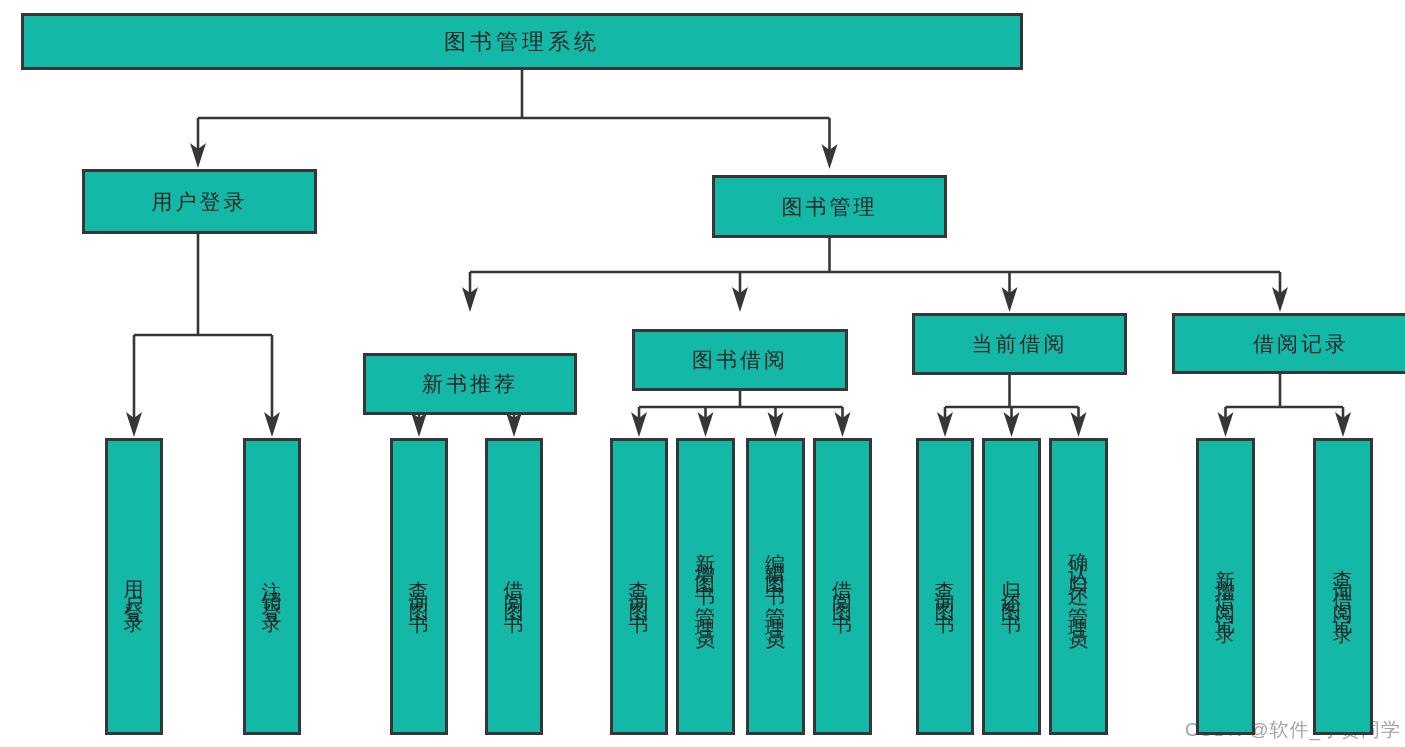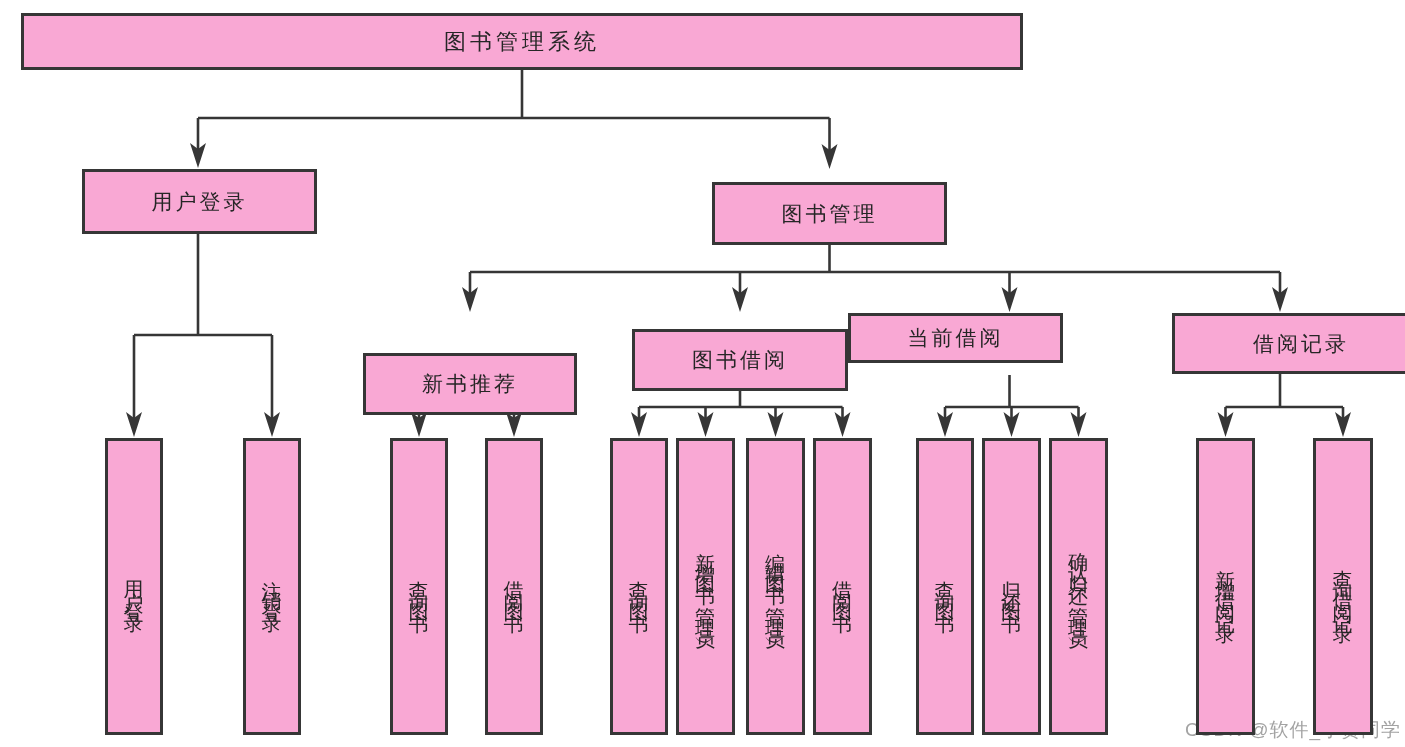--- a/index.html
+++ b/index.html
@@ -2,21 +2,21 @@
 <html><head>
 <meta charset="utf-8">
 <style>
   html,body{margin:0;padding:0;background:#ffffff;}
   #stage{
     position:relative;width:1405px;height:747px;background:#ffffff;overflow:hidden;
     font-family:"Liberation Sans","DejaVu Sans",sans-serif;
   }
   #connectors{position:absolute;left:0;top:0;width:1405px;height:747px;}
   .node{
-    position:absolute;box-sizing:border-box;background:#f9a8d4;
+    position:absolute;box-sizing:border-box;background:#14b8a6;
     border:3px solid #363636;display:flex;align-items:center;justify-content:center;
     color:#262626;
   }
   .node.h span{font-size:21px;letter-spacing:3px;white-space:nowrap;}
   .node.title span{font-size:22px;letter-spacing:4px;}
   .node.v span{
     writing-mode:vertical-rl;text-orientation:mixed;
     font-size:20px;letter-spacing:11px;line-height:1;
   }
   #watermark{
@@ -82,30 +82,30 @@
       <line x1="1343" y1="407" x2="1343" y2="419" stroke="#363636" stroke-width="2.6"></line>
       <polygon points="1343,437 1335,412 1343,418 1351,412" fill="#363636"></polygon>
     </svg>
   <div id="watermark" style="color: rgb(163, 163, 163);">CSDN @软件_小贺同学</div>
 <div class="node h title" style="left: 21px; top: 13px; width: 1002px; height: 57px; border-color: rgb(54, 54, 54); color: rgb(38, 38, 38);">
       <span>图书管理系统</span>
     </div>
     <div class="node h" style="left: 82px; top: 169px; width: 235px; height: 65px; border-color: rgb(54, 54, 54); color: rgb(38, 38, 38);">
       <span>用户登录</span>
     </div>
-    <div class="node h" style="left: 712px; top: 182px; width: 235px; height: 63px; border-color: rgb(54, 54, 54); color: rgb(38, 38, 38);">
+    <div class="node h" style="left: 712px; top: 175px; width: 235px; height: 63px; border-color: rgb(54, 54, 54); color: rgb(38, 38, 38);">
       <span>图书管理</span>
     </div>
     <div class="node h" style="left: 363px; top: 313px; width: 214px; height: 62px; border-color: rgb(54, 54, 54); color: rgb(38, 38, 38); margin-top: 40px;">
       <span>新书推荐</span>
     </div>
     <div class="node h" style="left: 632px; top: 313px; width: 216px; height: 62px; border-color: rgb(54, 54, 54); color: rgb(38, 38, 38); margin-top: 16px;">
       <span>图书借阅</span>
     </div>
-    <div class="node h" style="left: 848px; top: 313px; width: 215px; height: 50px; border-color: rgb(54, 54, 54); color: rgb(38, 38, 38); justify-content: center;">
+    <div class="node h" style="left: 912px; top: 313px; width: 215px; height: 62px; border-color: rgb(54, 54, 54); color: rgb(38, 38, 38); justify-content: center;">
       <span>当前借阅</span>
     </div>
     <div class="node h" style="left: 1172px; top: 313px; width: 258px; height: 61px; border-color: rgb(54, 54, 54); color: rgb(38, 38, 38);">
       <span>借阅记录</span>
     </div>
     <div class="node v" style="left: 105px; top: 438px; width: 58px; height: 297px; border-color: rgb(54, 54, 54); color: rgb(38, 38, 38);">
       <span>用户登录</span>
     </div>
     <div class="node v" style="left: 243px; top: 438px; width: 58px; height: 297px; border-color: rgb(54, 54, 54); color: rgb(38, 38, 38);">
       <span>注销登录</span>

